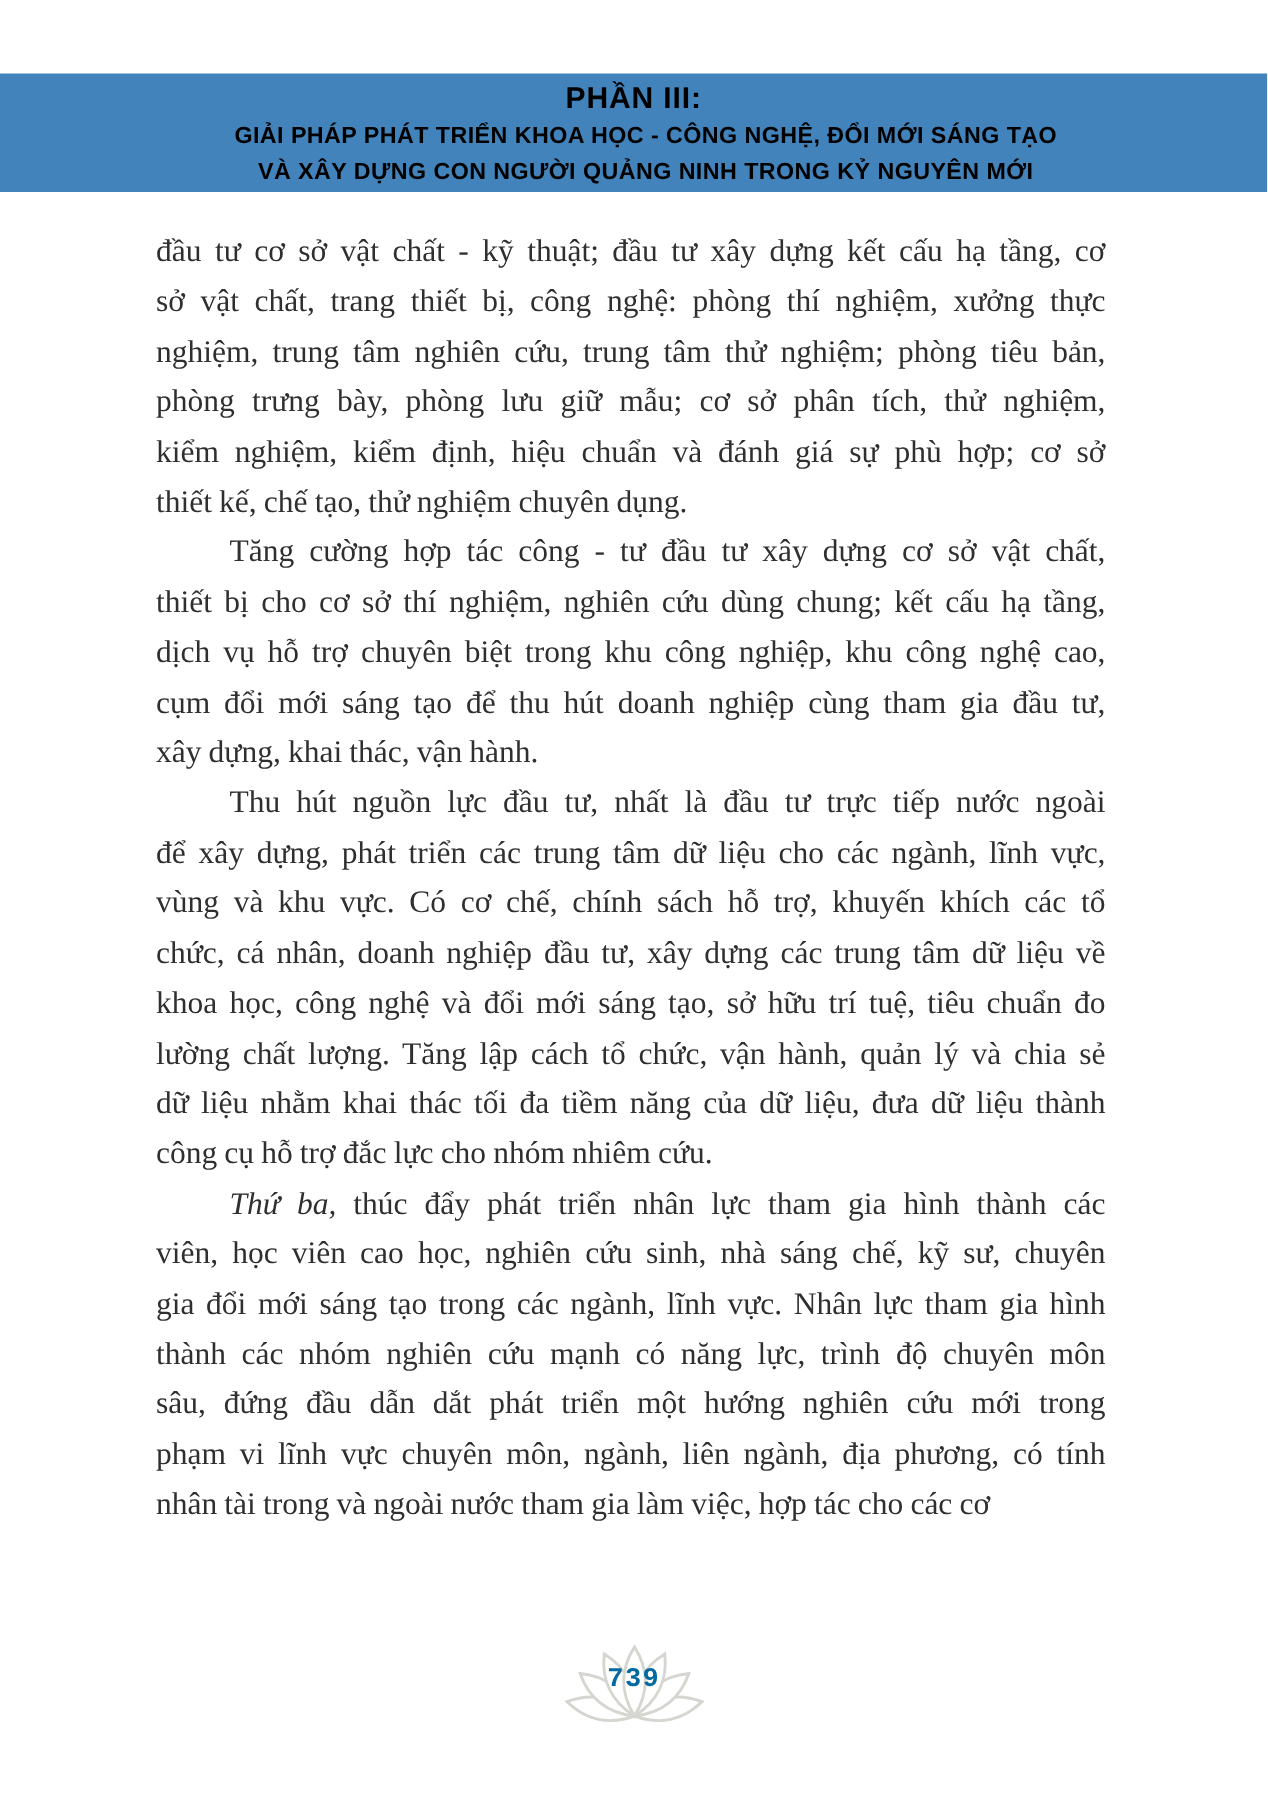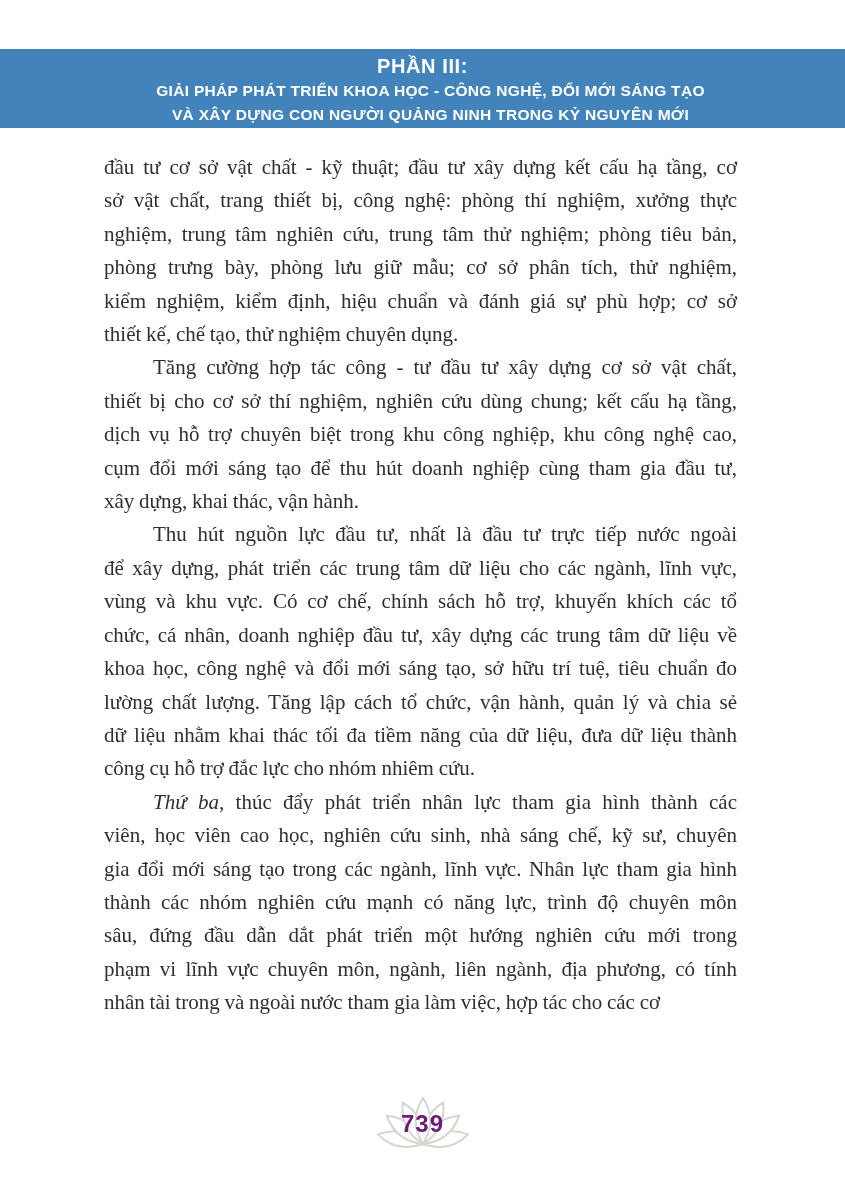--- a/index.html
+++ b/index.html
@@ -4,21 +4,21 @@
 <style>
   html,body { margin:0; padding:0; background:#ffffff; }
   .page {
     position:relative; width:845px; height:1200px;
     background:#ffffff; overflow:hidden;
     font-family:"Liberation Serif","DejaVu Serif",serif;
   }
   
   .band {
     position:absolute; top:49px; left:0; width:845px; height:79px;
-    background:#4283BB; color:#ffffff; text-align:center;
+    background:#4283BB; color:#000000; text-align:center;
     font-family:"Liberation Sans","DejaVu Sans",sans-serif;
   }
   .part-label {
     padding-top:4px; font-size:20px; font-weight:bold;
     letter-spacing:0.6px; line-height:26px;
   }
   .subtitle {
     font-size:15.5px; font-weight:bold; letter-spacing:0.3px; line-height:24px;padding-left:16px;
   }
   
@@ -31,22 +31,22 @@
     text-align:justify; text-align-last:justify;
   }
   .line.last { text-align-last:left; }
   .line.indent { text-indent:49px; }
   
   .footer { position:absolute; top:1094px; left:0; width:845px; height:76px; }
   .lotus-wrap { position:relative; width:140px; height:70px; margin:0 auto; }
   .lotus-wrap svg { position:absolute; top:0; left:5px; }
   .page-num {
     position:absolute; top:16px; left:0; width:100%; text-align:center;
-    font-family:Liberation Sans, sans-serif;
-    font-weight:bold; font-size:24px; color:#701a75; letter-spacing:1px;
+    font-family:Liberation Mono, monospace;
+    font-weight:bold; font-size:18px; color:#0369a1; letter-spacing:1px;
   }
 </style>
 </head>
 <body>
 
 <div class="page">
 
   <div class="band">
     <div class="part-label">PHẦN III:</div>
     <div class="subtitle">GIẢI PHÁP PHÁT TRIỂN KHOA HỌC - CÔNG NGHỆ, ĐỔI MỚI SÁNG TẠO</div>

